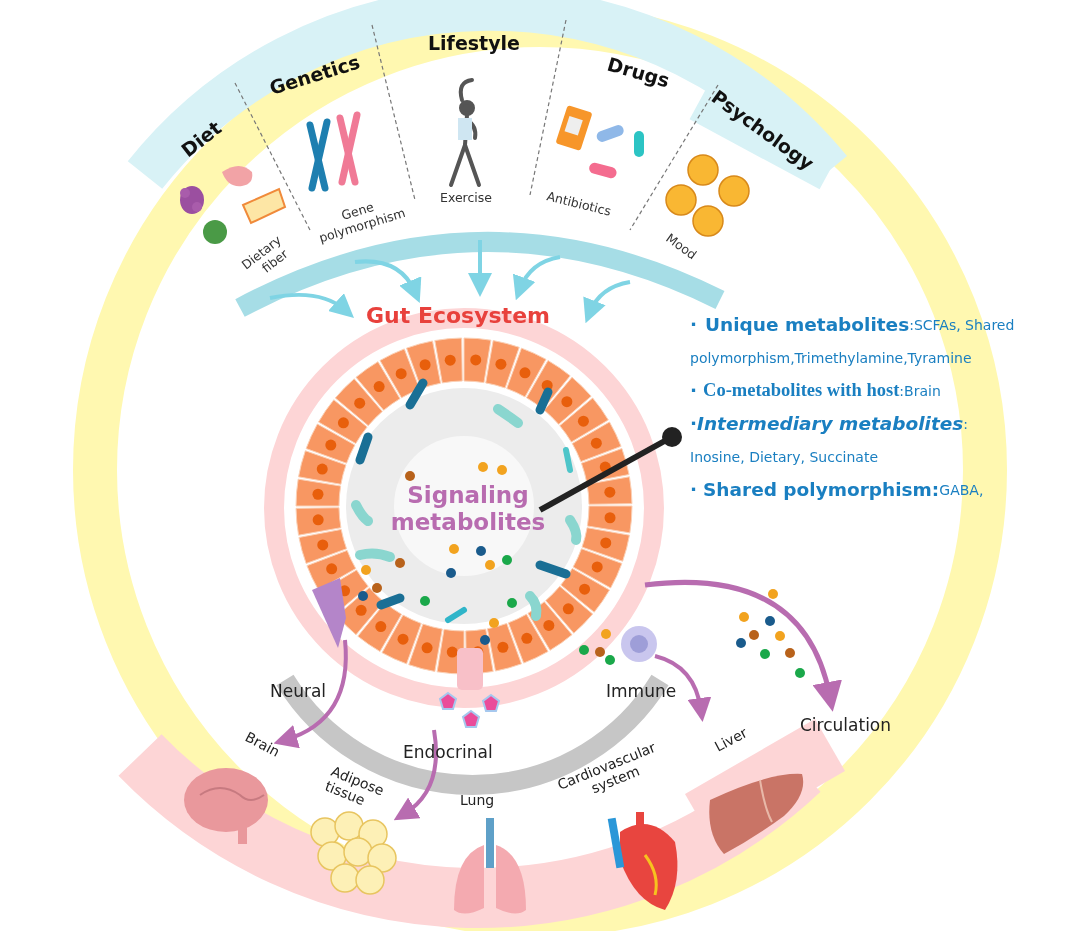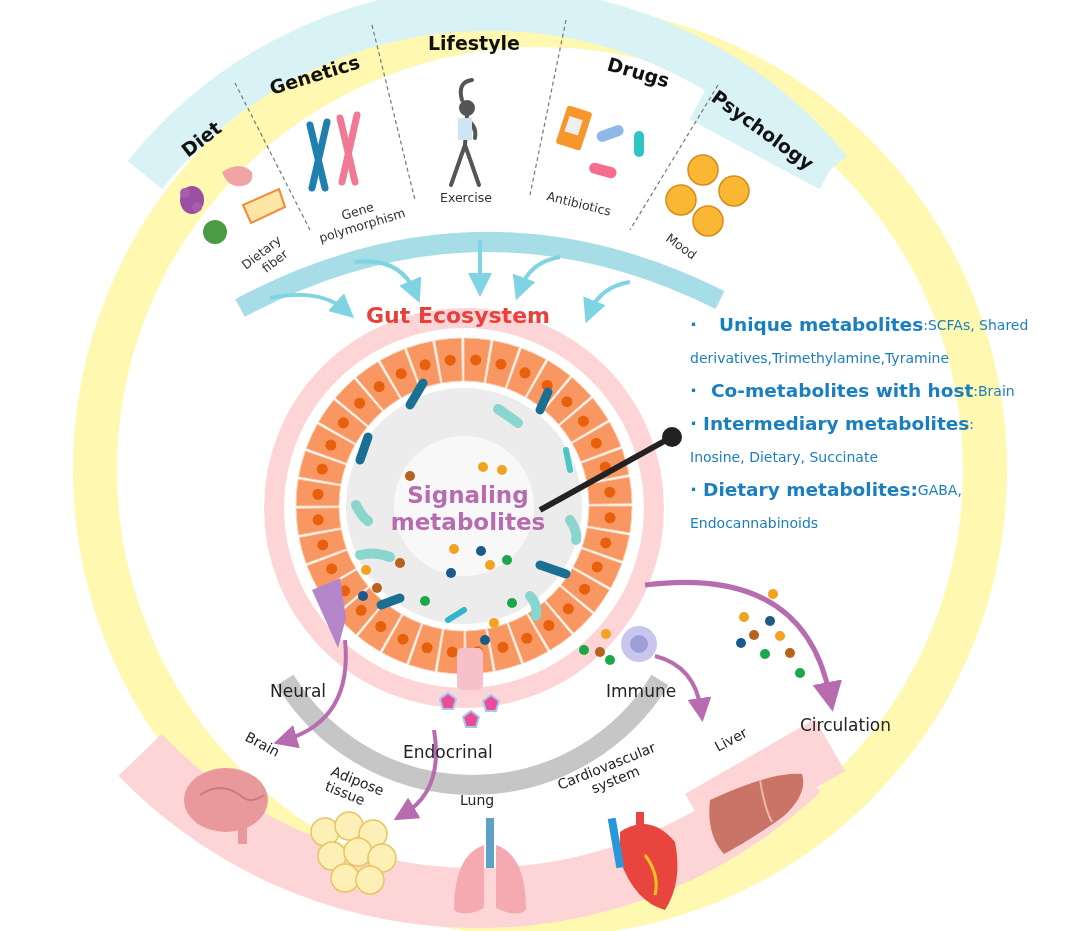--- a/index.html
+++ b/index.html
@@ -301,38 +301,37 @@
   </g>
   <g>
     <path d="M710,800 q60,-28 92,-26 q6,20 -18,42 q-30,22 -60,38 q-18,-20 -14,-54 z" fill="#c97466"></path>
     <path d="M760,780 q5,30 12,42" stroke="#e8b8a8" stroke-width="2" fill="none"></path>
   </g>
 </svg>
 
 <div id="legend">
     <div class="line">
       <span class="h">·</span>
-      <span class="h" style="margin-left: 22px;">Unique metabolites</span>
+      <span class="h" style="margin-left: 8px;">Unique metabolites</span>
       <span class="t">:</span>
       <span class="t">SCFAs,  Shared</span>
     </div>
-    <div class="line t">derivatives,Trimethylamine,Tyramine</div>
+    <div class="line t">polymorphism,Trimethylamine,Tyramine</div>
     <div class="line">
       <span class="h">·</span>
-      <span class="h" style="margin-left: 14px;">Co-metabolites with host</span>
+      <span class="h" style="margin-left: 6px; font-family: Liberation Serif, serif;">Co-metabolites with host</span>
       <span class="t">:</span>
       <span class="t"> Brain</span>
     </div>
     <div class="line">
       <span class="h">·</span>
-      <span class="h" style="margin-left: 6px;">Intermediary metabolites</span>
+      <span class="h" style=" font-style: italic;">Intermediary metabolites</span>
       <span class="t">:</span>
       <span class="t"></span>
     </div>
     <div class="line t">Inosine, Dietary, Succinate</div>
     <div class="line">
       <span class="h">·</span>
-      <span class="h" style="margin-left: 6px;">Dietary metabolites:</span>
+      <span class="h" style="margin-left: 6px;">Shared polymorphism:</span>
       <span class="t"></span>
       <span class="t"> GABA,</span>
     </div>
-    <div class="line t">Endocannabinoids</div>
   </div>
 
 </body></html>

